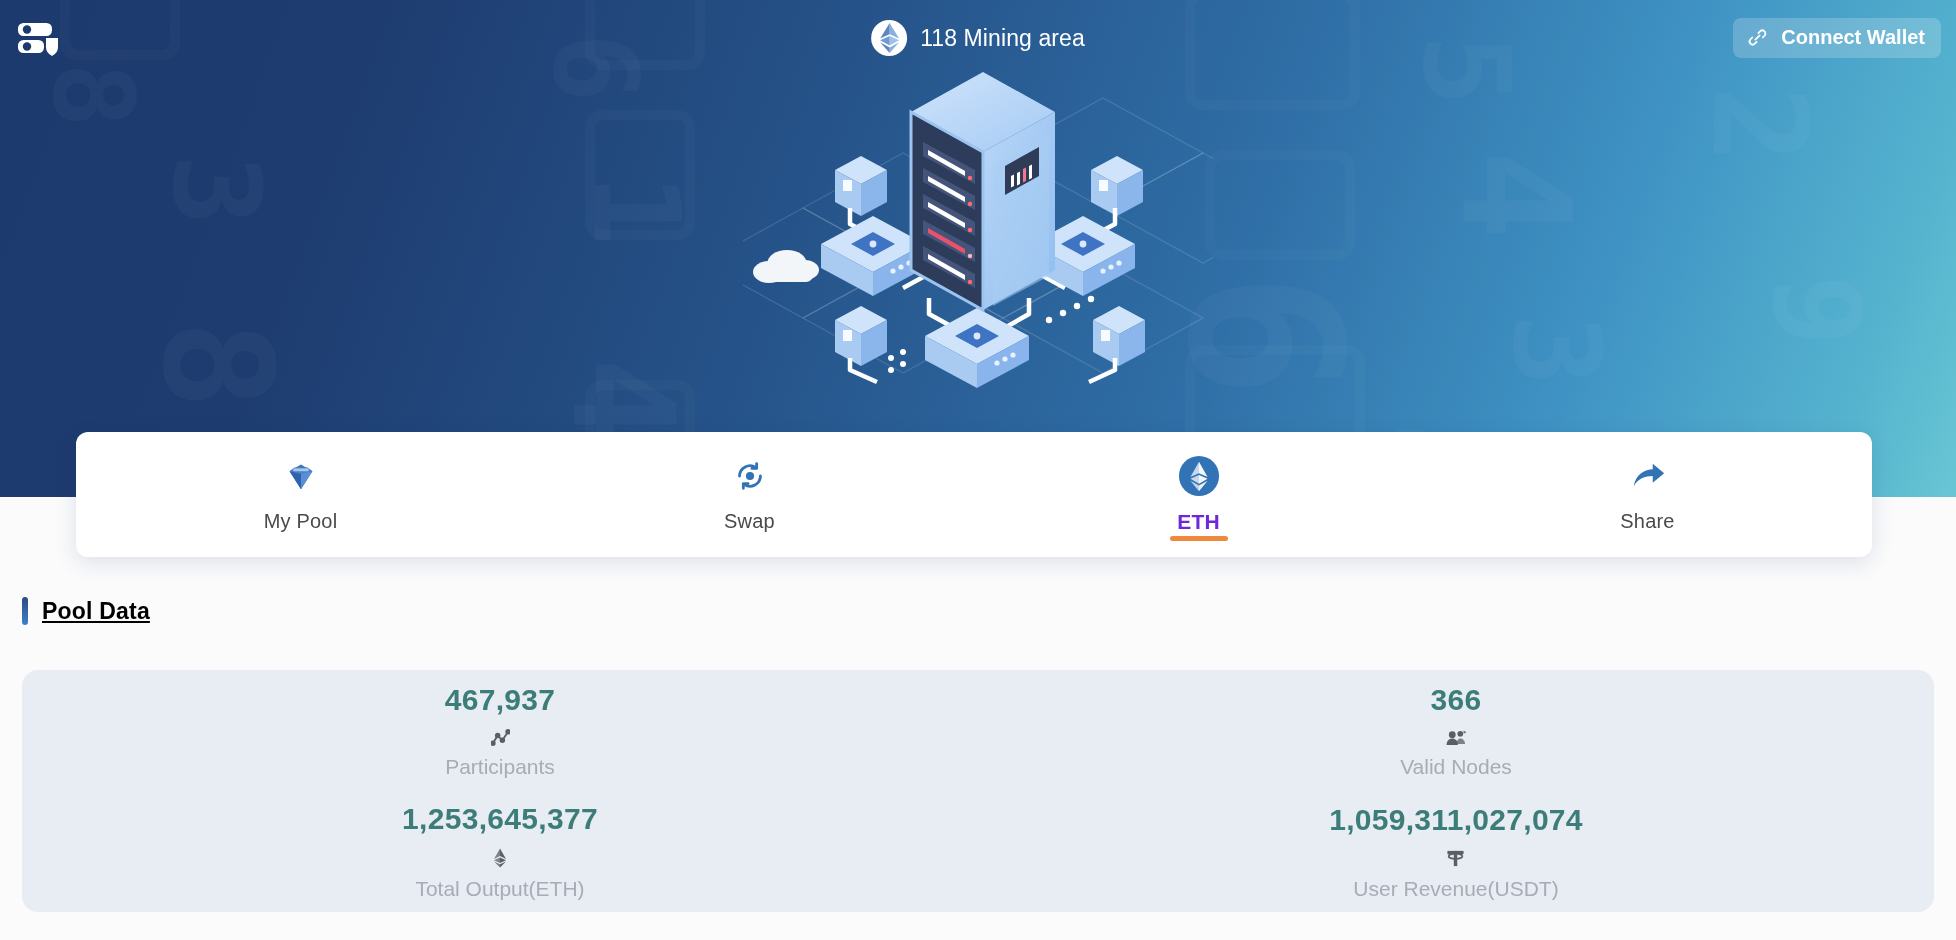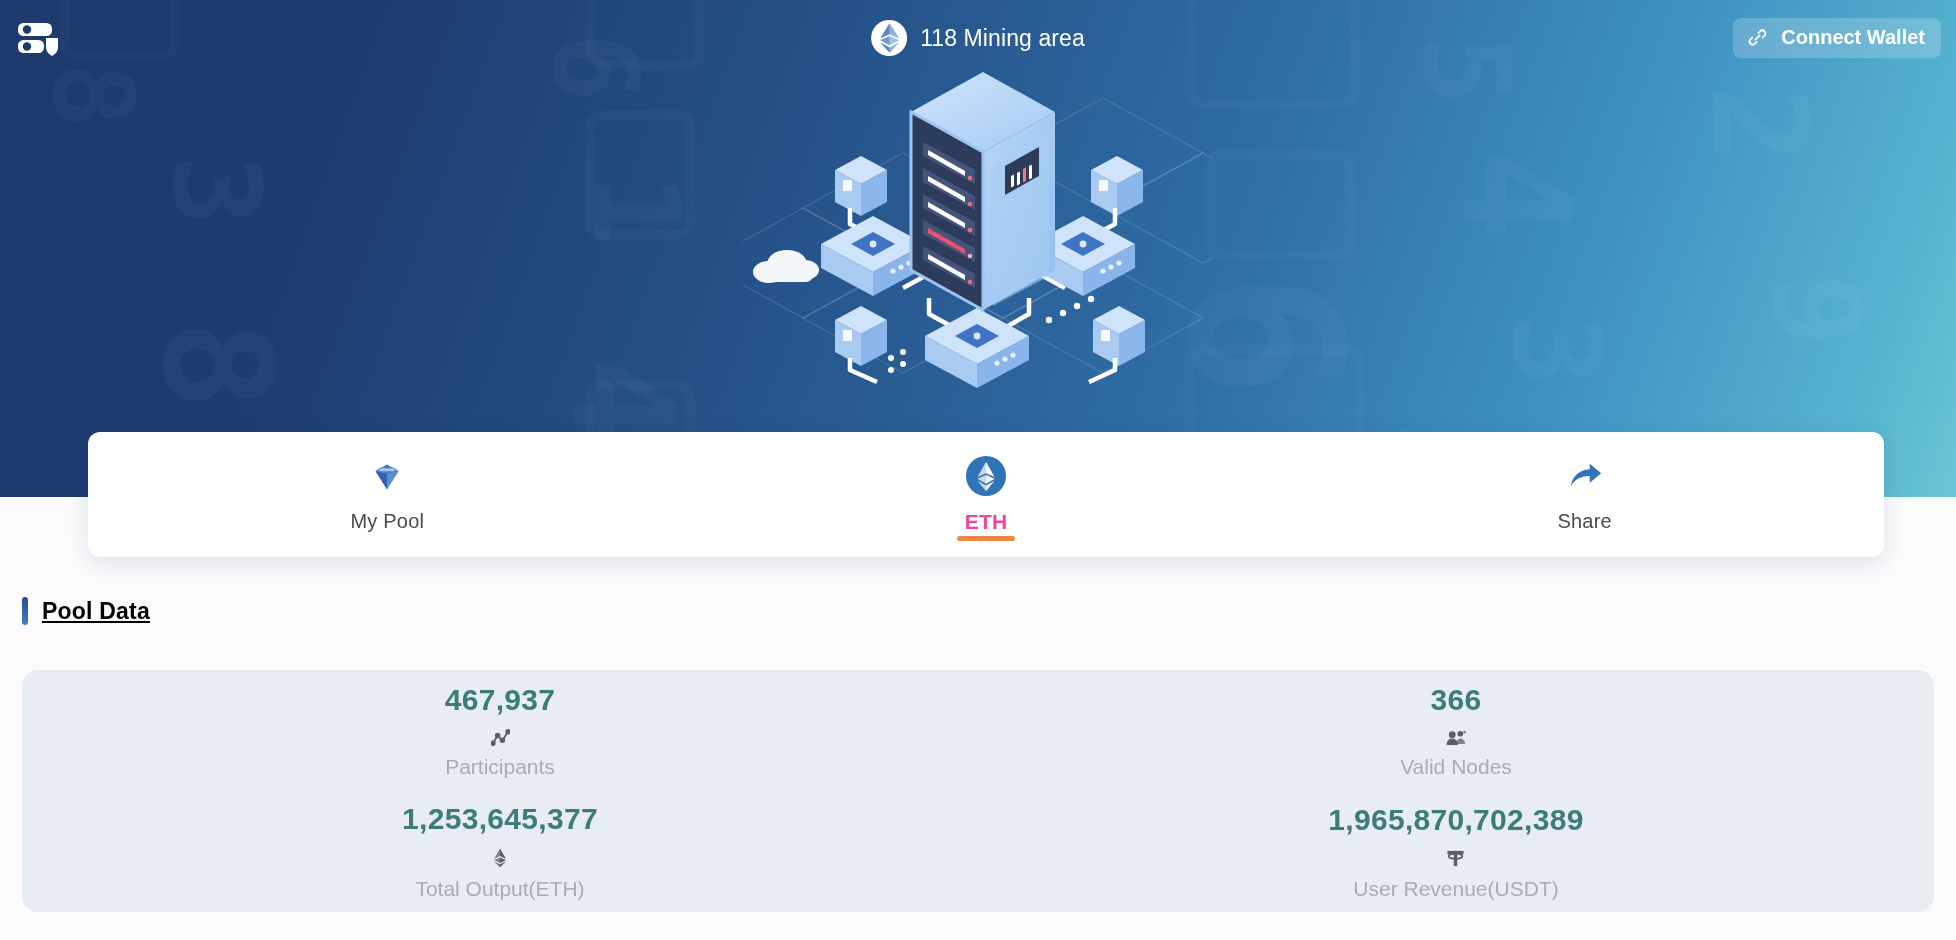--- a/index.html
+++ b/index.html
@@ -68,41 +68,41 @@
     border-radius: 8px;
     color: #fff; font-size: 20px; font-weight: 600;
     cursor: pointer; white-space: nowrap;
   }
 
   
   .illo { position: absolute; left: 50%; top: 58px; transform: translateX(-50%); }
 
   
   .tabcard {
-    position: absolute; left: 88px; top: 432px;
+    position: absolute; left: 76px; top: 432px;
     width: 1796px; height: 125px;
     background: #ffffff;
     border-radius: 12px;
     box-shadow: 0 6px 22px rgba(25,50,90,0.13);
     display: flex; align-items: stretch;
     z-index: 8;
   }
   .tab {
     flex: 1 1 0;
     display: flex; flex-direction: column;
     align-items: center; justify-content: center;
     gap: 14px;
     position: relative;
     cursor: pointer;
   }
   .tab-ico { height: 40px; display: flex; align-items: center; justify-content: center; }
   .tab-label {
     font-size: 20px; color: #4a4a4a; font-weight: 400; letter-spacing: .2px;
   }
-  .tab.active .tab-label { color: #ec4899; font-weight: 700; font-size: 21px; }
+  .tab.active .tab-label { color: #6d28d9; font-weight: 700; font-size: 21px; }
   .tab-underline {
     position: absolute; bottom: 16px; left: 50%; transform: translateX(-50%);
     width: 58px; height: 5px; border-radius: 3px; background: #f0893e;
   }
 
   
   .section-head {
     position: absolute; left: 22px; top: 597px;
     display: flex; align-items: center; gap: 14px;
   }
@@ -358,20 +358,32 @@
           <polygon points="8,15 20,8 32,15 20,34" fill="#3d74bd"></polygon>
           <polygon points="8,15 20,15 20,34" fill="#2f63ab"></polygon>
           <polygon points="20,15 32,15 20,34" fill="#5a8fd4"></polygon>
           <polygon points="8,15 13,11 27,11 32,15 20,18" fill="#4a81c9"></polygon>
           <rect x="12" y="12" width="16" height="3" fill="#a8c8ec"></rect>
         </svg>
       </span>
       <span class="tab-label">My Pool</span>
     </div>
 
+    <div class="tab">
+      <span class="tab-ico">
+        <svg width="38" height="38" viewBox="0 0 40 40" fill="none" stroke="#3273b5" stroke-width="3">
+          <path d="M31 20 A11 11 0 0 1 14 29" stroke-linecap="round"></path>
+          <path d="M9 20 A11 11 0 0 1 26 11" stroke-linecap="round"></path>
+          <path d="M27 7 L27 12 L22 12" stroke-linecap="round" stroke-linejoin="round"></path>
+          <path d="M13 33 L13 28 L18 28" stroke-linecap="round" stroke-linejoin="round"></path>
+          <circle cx="20" cy="20" r="4.3" fill="#3273b5" stroke="none"></circle>
+        </svg>
+      </span>
+      <span class="tab-label">Swap</span>
+    </div>
 
     <div class="tab active">
       <span class="tab-ico">
         <svg width="42" height="42" viewBox="0 0 44 44">
           <circle cx="22" cy="22" r="21" fill="#3273b5"></circle>
           <polygon points="22,7 22,19 31,23" fill="#ffffff" opacity=".95"></polygon>
           <polygon points="22,7 13,23 22,19" fill="#ffffff" opacity=".72"></polygon>
           <polygon points="22,21 22,30 31,25" fill="#ffffff" opacity=".95"></polygon>
           <polygon points="22,21 13,25 22,30" fill="#ffffff" opacity=".72"></polygon>
           <polygon points="22,32 22,38 31,27" fill="#ffffff" opacity=".9"></polygon>
@@ -443,21 +455,21 @@
             <polygon points="7,9.4 1,12.2 7,15" fill="#7d838b"></polygon>
             <polygon points="7,16.2 7,19.5 13,13.4" fill="#5a5f66"></polygon>
             <polygon points="7,16.2 1,13.4 7,19.5" fill="#7d838b"></polygon>
           </svg>
         </span>
         <span>Total Output(ETH)</span>
       </span>
     </div>
 
     <div class="stat">
-      <span class="stat-value">1,965,870,702,389</span>
+      <span class="stat-value">1,059,311,027,074</span>
       <span class="stat-label">
         <span class="lico">
           <svg width="19" height="19" viewBox="0 0 20 20">
             <rect x="1.5" y="2" width="17" height="3.4" fill="#5a5f66"></rect>
             <rect x="8.2" y="2" width="3.6" height="16" fill="#5a5f66"></rect>
             <ellipse cx="10" cy="7.6" rx="7.2" ry="2.7" fill="none" stroke="#5a5f66" stroke-width="1.8"></ellipse>
           </svg>
         </span>
         <span>User Revenue(USDT)</span>
       </span>

